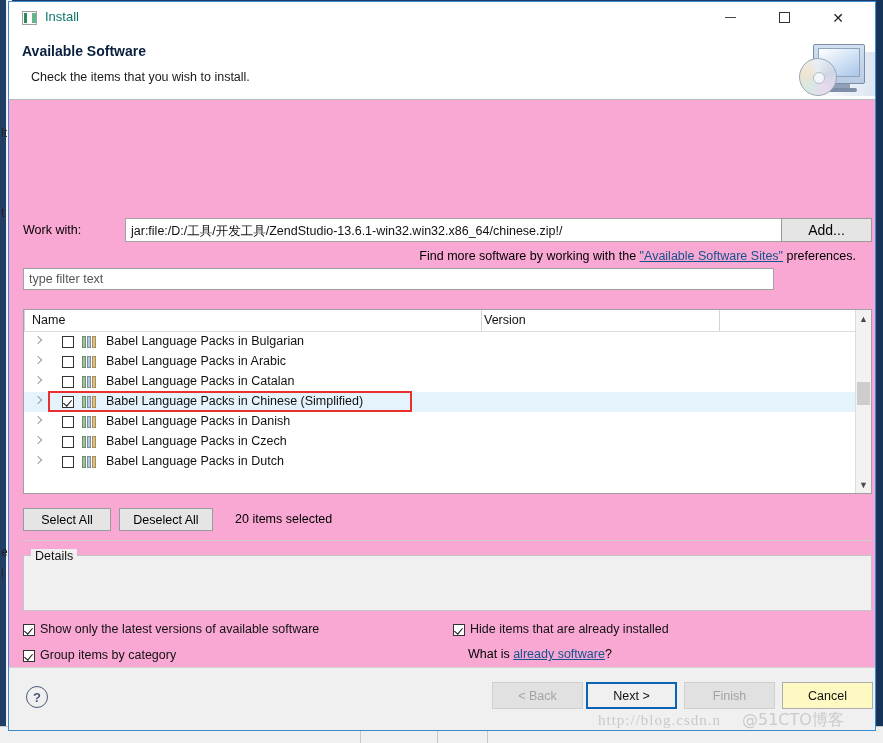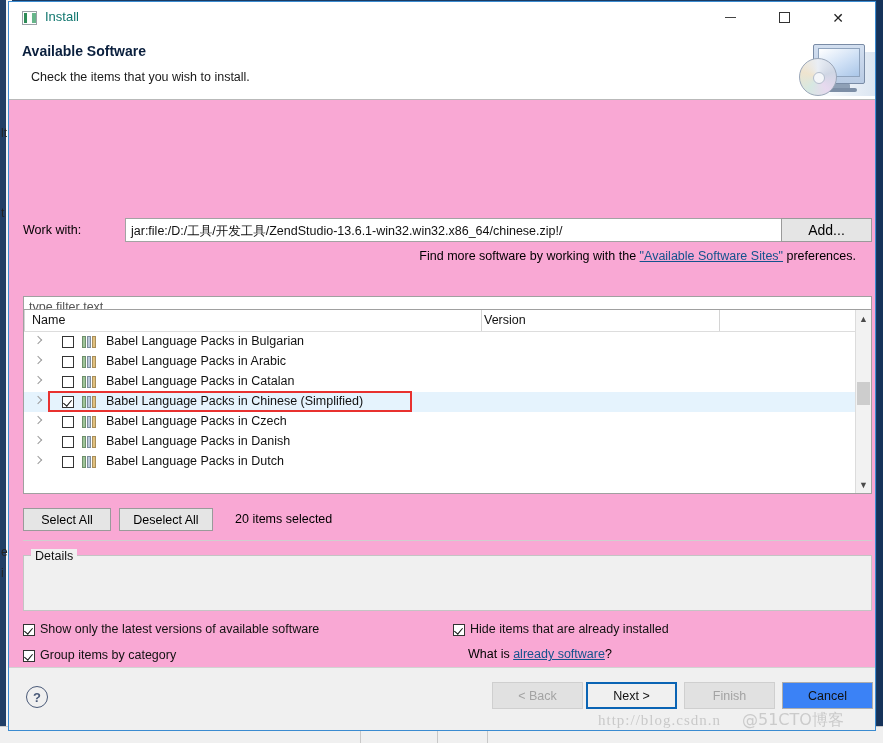--- a/index.html
+++ b/index.html
@@ -151,21 +151,21 @@
     font-size: 14px;
   }
   .findmore {
     position: absolute; right: 19px; top: 149px; font-size: 12.5px;
     white-space: nowrap;
     margin-left: 28px;
   }
   .findmore a { color: #14538d; text-decoration: underline; }
 
   .filter {
-    position: absolute; left: 14px; top: 196px; width: 849px; height: 22px;
+    position: absolute; left: 14px; top: 168px; width: 751px; height: 22px;
     background: #fff; border: 1px solid #a0a0a0; box-sizing: border-box;
   }
   .filter-ph {
     position: absolute; left: 5px; top: 3px; font-size: 12.5px; color: #555;
   }
 
   
   .tree {
     position: absolute; left: 14px; top: 209px; width: 849px; height: 185px;
     background: #fff; border: 1px solid #a0a0a0; box-sizing: border-box;
@@ -304,21 +304,21 @@
     display: flex; align-items: center; justify-content: center;
     font-size: 12.5px; color: #111;
   }
   .dbtn.disabled { color: #a3a3a3; background: #e1e1e1; border-color: #cfcfcf; }
   .dbtn.default {
     background: #f0f0f0; border: 2px solid #0a64b4;
   }
   .btn-back   { left: 483px; width: 91px; }
   .btn-next   { left: 577px; width: 91px; }
   .btn-finish { left: 675px; width: 91px; }
-  .btn-cancel { left: 773px; width: 91px; background: #3b82f6; }
+  .btn-cancel { left: 773px; width: 91px; background: #fef9c3; }
 
   
   .wm1 {
     position: absolute; left: 598px; top: 712px;
     font-family: "Liberation Serif", serif; font-size: 15px;
     color: #c9c9c9; letter-spacing: 1px; white-space: nowrap;
   }
   .wm2 {
     position: absolute; left: 742px; top: 710px;
     font-family: "DejaVu Sans", sans-serif; font-size: 16px;
@@ -451,32 +451,32 @@
 
 
         <div class="row">
           <span class="row-arrow"></span>
           <span class="row-cb"></span>
           <span class="pack-icon">
               <i class="pk1"></i>
               <i class="pk2"></i>
               <i class="pk3"></i>
             </span>
+          <span class="row-label">Babel Language Packs in Danish</span>
+        </div>
+
+        <div class="row">
+          <span class="row-arrow"></span>
+          <span class="row-cb"></span>
+          <span class="pack-icon">
+              <i class="pk1"></i>
+              <i class="pk2"></i>
+              <i class="pk3"></i>
+            </span>
           <span class="row-label">Babel Language Packs in Czech</span>
-        </div>
-
-        <div class="row">
-          <span class="row-arrow"></span>
-          <span class="row-cb"></span>
-          <span class="pack-icon">
-              <i class="pk1"></i>
-              <i class="pk2"></i>
-              <i class="pk3"></i>
-            </span>
-          <span class="row-label">Babel Language Packs in Danish</span>
         </div>
 
         <div class="row">
           <span class="row-arrow"></span>
           <span class="row-cb"></span>
           <span class="pack-icon">
               <i class="pk1"></i>
               <i class="pk2"></i>
               <i class="pk3"></i>
             </span>

